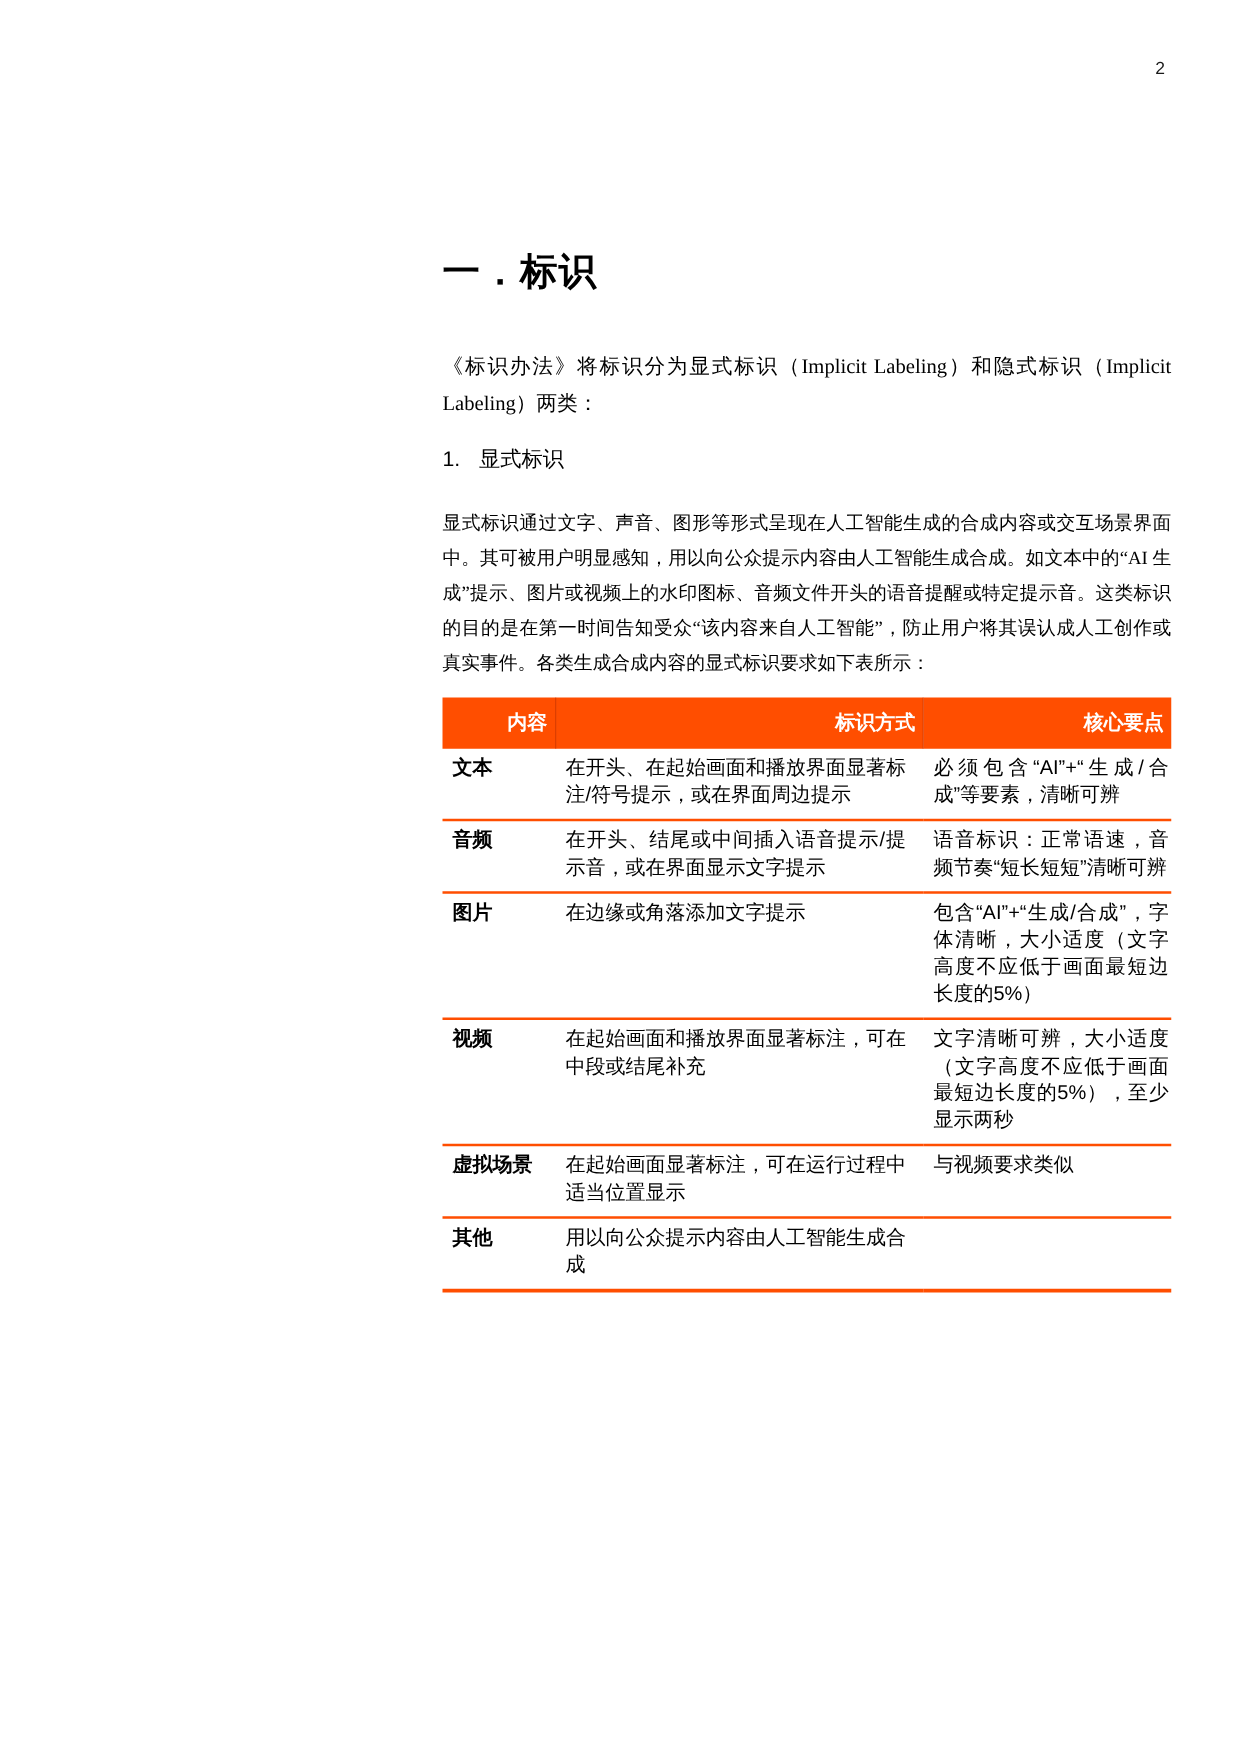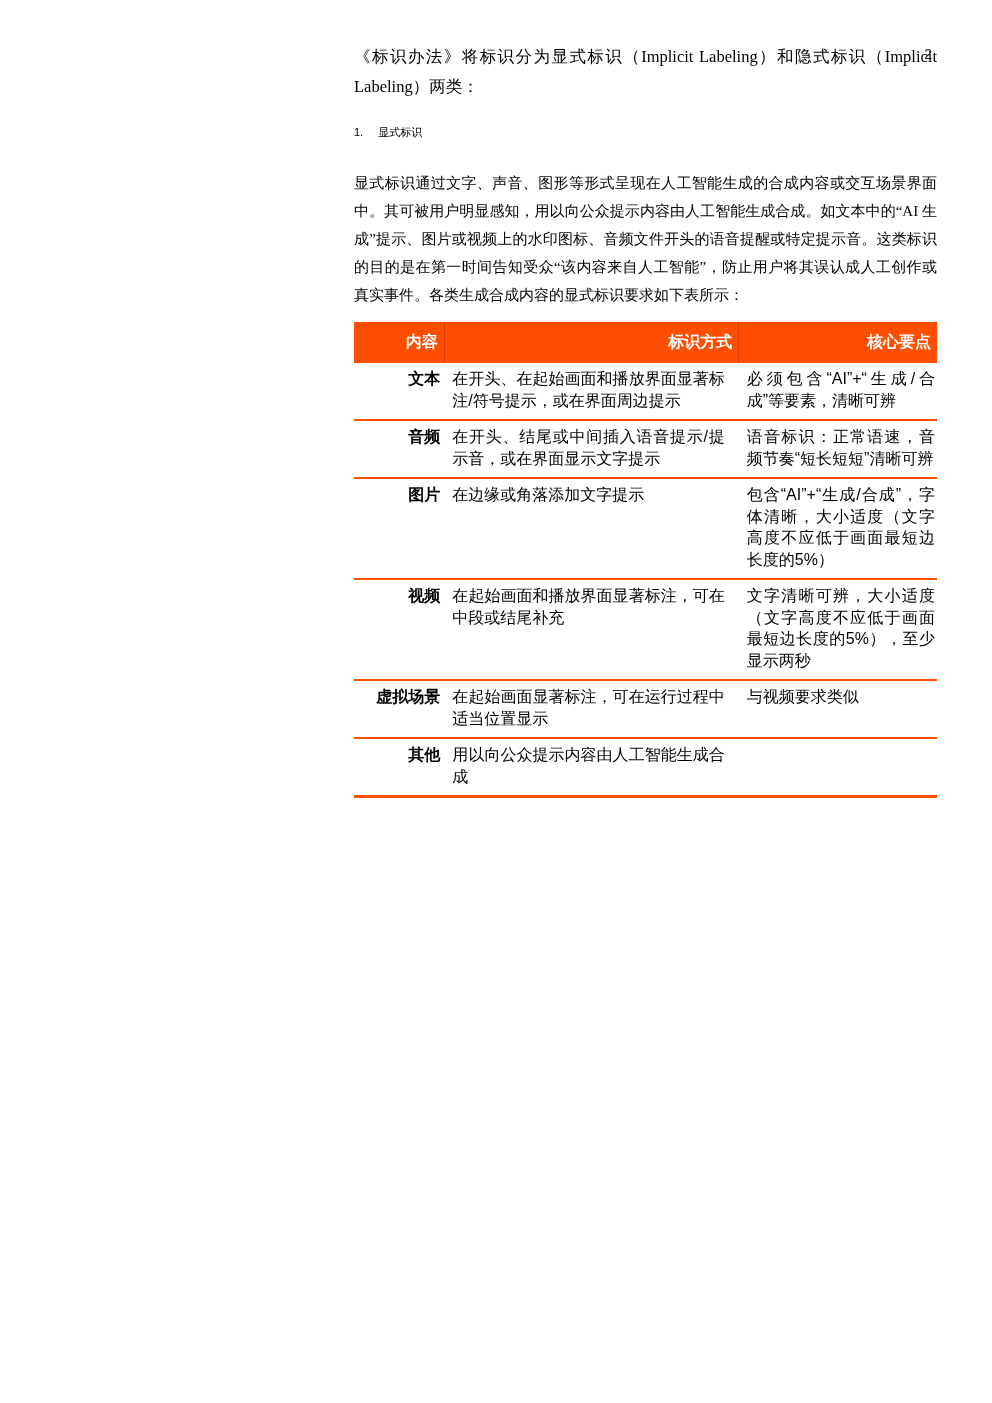--- a/index.html
+++ b/index.html
@@ -39,21 +39,21 @@
   .intro {
     margin: 42px 0 0 0;
     font-size: 16.5px;
     line-height: 30px;
     text-align: justify;
   }
   .section-heading {
     margin: 17px 0 0 0;
     font-family: "Liberation Sans", "DejaVu Sans", sans-serif;
     font-weight: normal;
-    font-size: 11px;
+    font-size: 17px;
     line-height: 26px;
   }
   .section-number { margin-right: 15px; }
   .body-para {
     margin: 24px 0 13px 0;
     font-size: 15px;
     line-height: 28px;
     text-align: justify;
     font-family: Liberation Serif, serif;
   }
@@ -76,36 +76,37 @@
   .labeling-table td {
     vertical-align: top;
     font-size: 16px;
     line-height: 21.5px;
     padding: 5px 14px 8px 8px;
     border-bottom: 2px solid var(--accent);
     text-align: justify;
   }
   .labeling-table td.c-label {
     font-weight: bold;
-    text-align: right;
+    text-align: left;
     padding-right: 4px;
     white-space: nowrap;
   }
   .labeling-table td.c-points { padding-right: 2px; }
   .labeling-table tr:last-child td { border-bottom-width: 3px; }
 </style>
 </head>
 <body>
 
 <div class="sheet">
 
   <div class="page-number">2</div>
 
   <div class="content">
 
+    <h1 class="doc-heading">一．标识</h1>
 
     <p class="intro">《标识办法》将标识分为显式标识（Implicit Labeling）和隐式标识（Implicit Labeling）两类：</p>
 
     <h2 class="section-heading"><span class="section-number">1.</span><span>显式标识</span></h2>
 
     <p class="body-para">显式标识通过文字、声音、图形等形式呈现在人工智能生成的合成内容或交互场景界面中。其可被用户明显感知，用以向公众提示内容由人工智能生成合成。如文本中的“AI 生成”提示、图片或视频上的水印图标、音频文件开头的语音提醒或特定提示音。这类标识的目的是在第一时间告知受众“该内容来自人工智能”，防止用户将其误认成人工创作或真实事件。各类生成合成内容的显式标识要求如下表所示：</p>
 
     <table class="labeling-table">
       <colgroup>
         <col style="width:15.5%">

